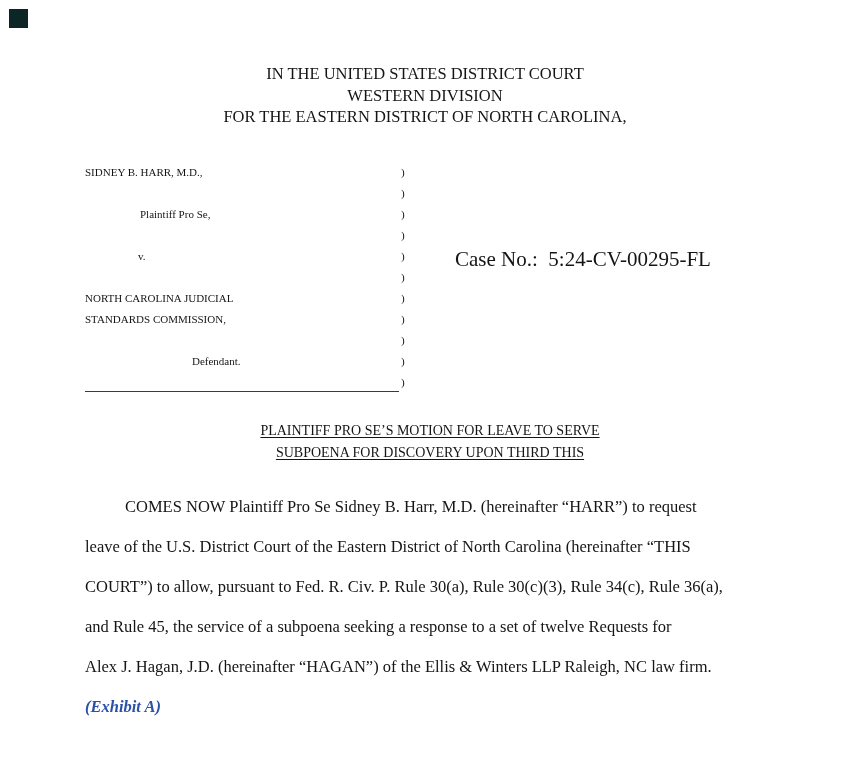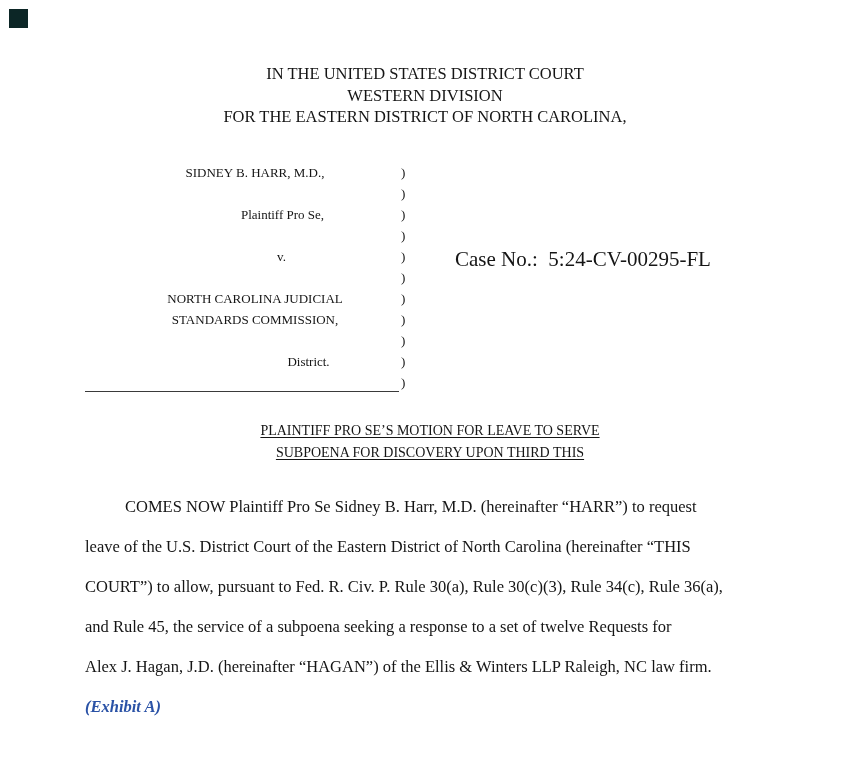--- a/index.html
+++ b/index.html
@@ -23,22 +23,21 @@
     top: 63px; left: 0;
     width: 850px;
     text-align: center;
     font-size: 16.5px;
     line-height: 21.5px;
   }
   .caption {
     position: absolute;
     left: 85px; top: 162px;
     width: 340px;
-    font-size: 13px;
-    text-align: center;
+    font-size: 11px;
   }
   .cap-row { position: relative; height: 21px; line-height: 21px; white-space: nowrap; }
   .cap-paren { position: absolute; left: 316px; top: 0; }
   .ind-a { padding-left: 55px; }
   .ind-b { padding-left: 53px; }
   .ind-c { padding-left: 107px; }
   .cap-rule {
     position: absolute;
     left: 0; top: 0;
     width: 314px; height: 19px;
@@ -110,21 +109,21 @@
       <span class="cap-paren">)</span>
     </div>
     <div class="cap-row">
       <span>STANDARDS COMMISSION,</span>
       <span class="cap-paren">)</span>
     </div>
     <div class="cap-row">
       <span class="cap-paren">)</span>
     </div>
     <div class="cap-row ind-c">
-      <span>District.</span>
+      <span>Defendant.</span>
       <span class="cap-paren">)</span>
     </div>
     <div class="cap-row">
       <span class="cap-rule"></span>
       <span class="cap-paren">)</span>
     </div>
   </div>
 
   <div class="case-no">Case No.:  5:24-CV-00295-FL</div>
 

